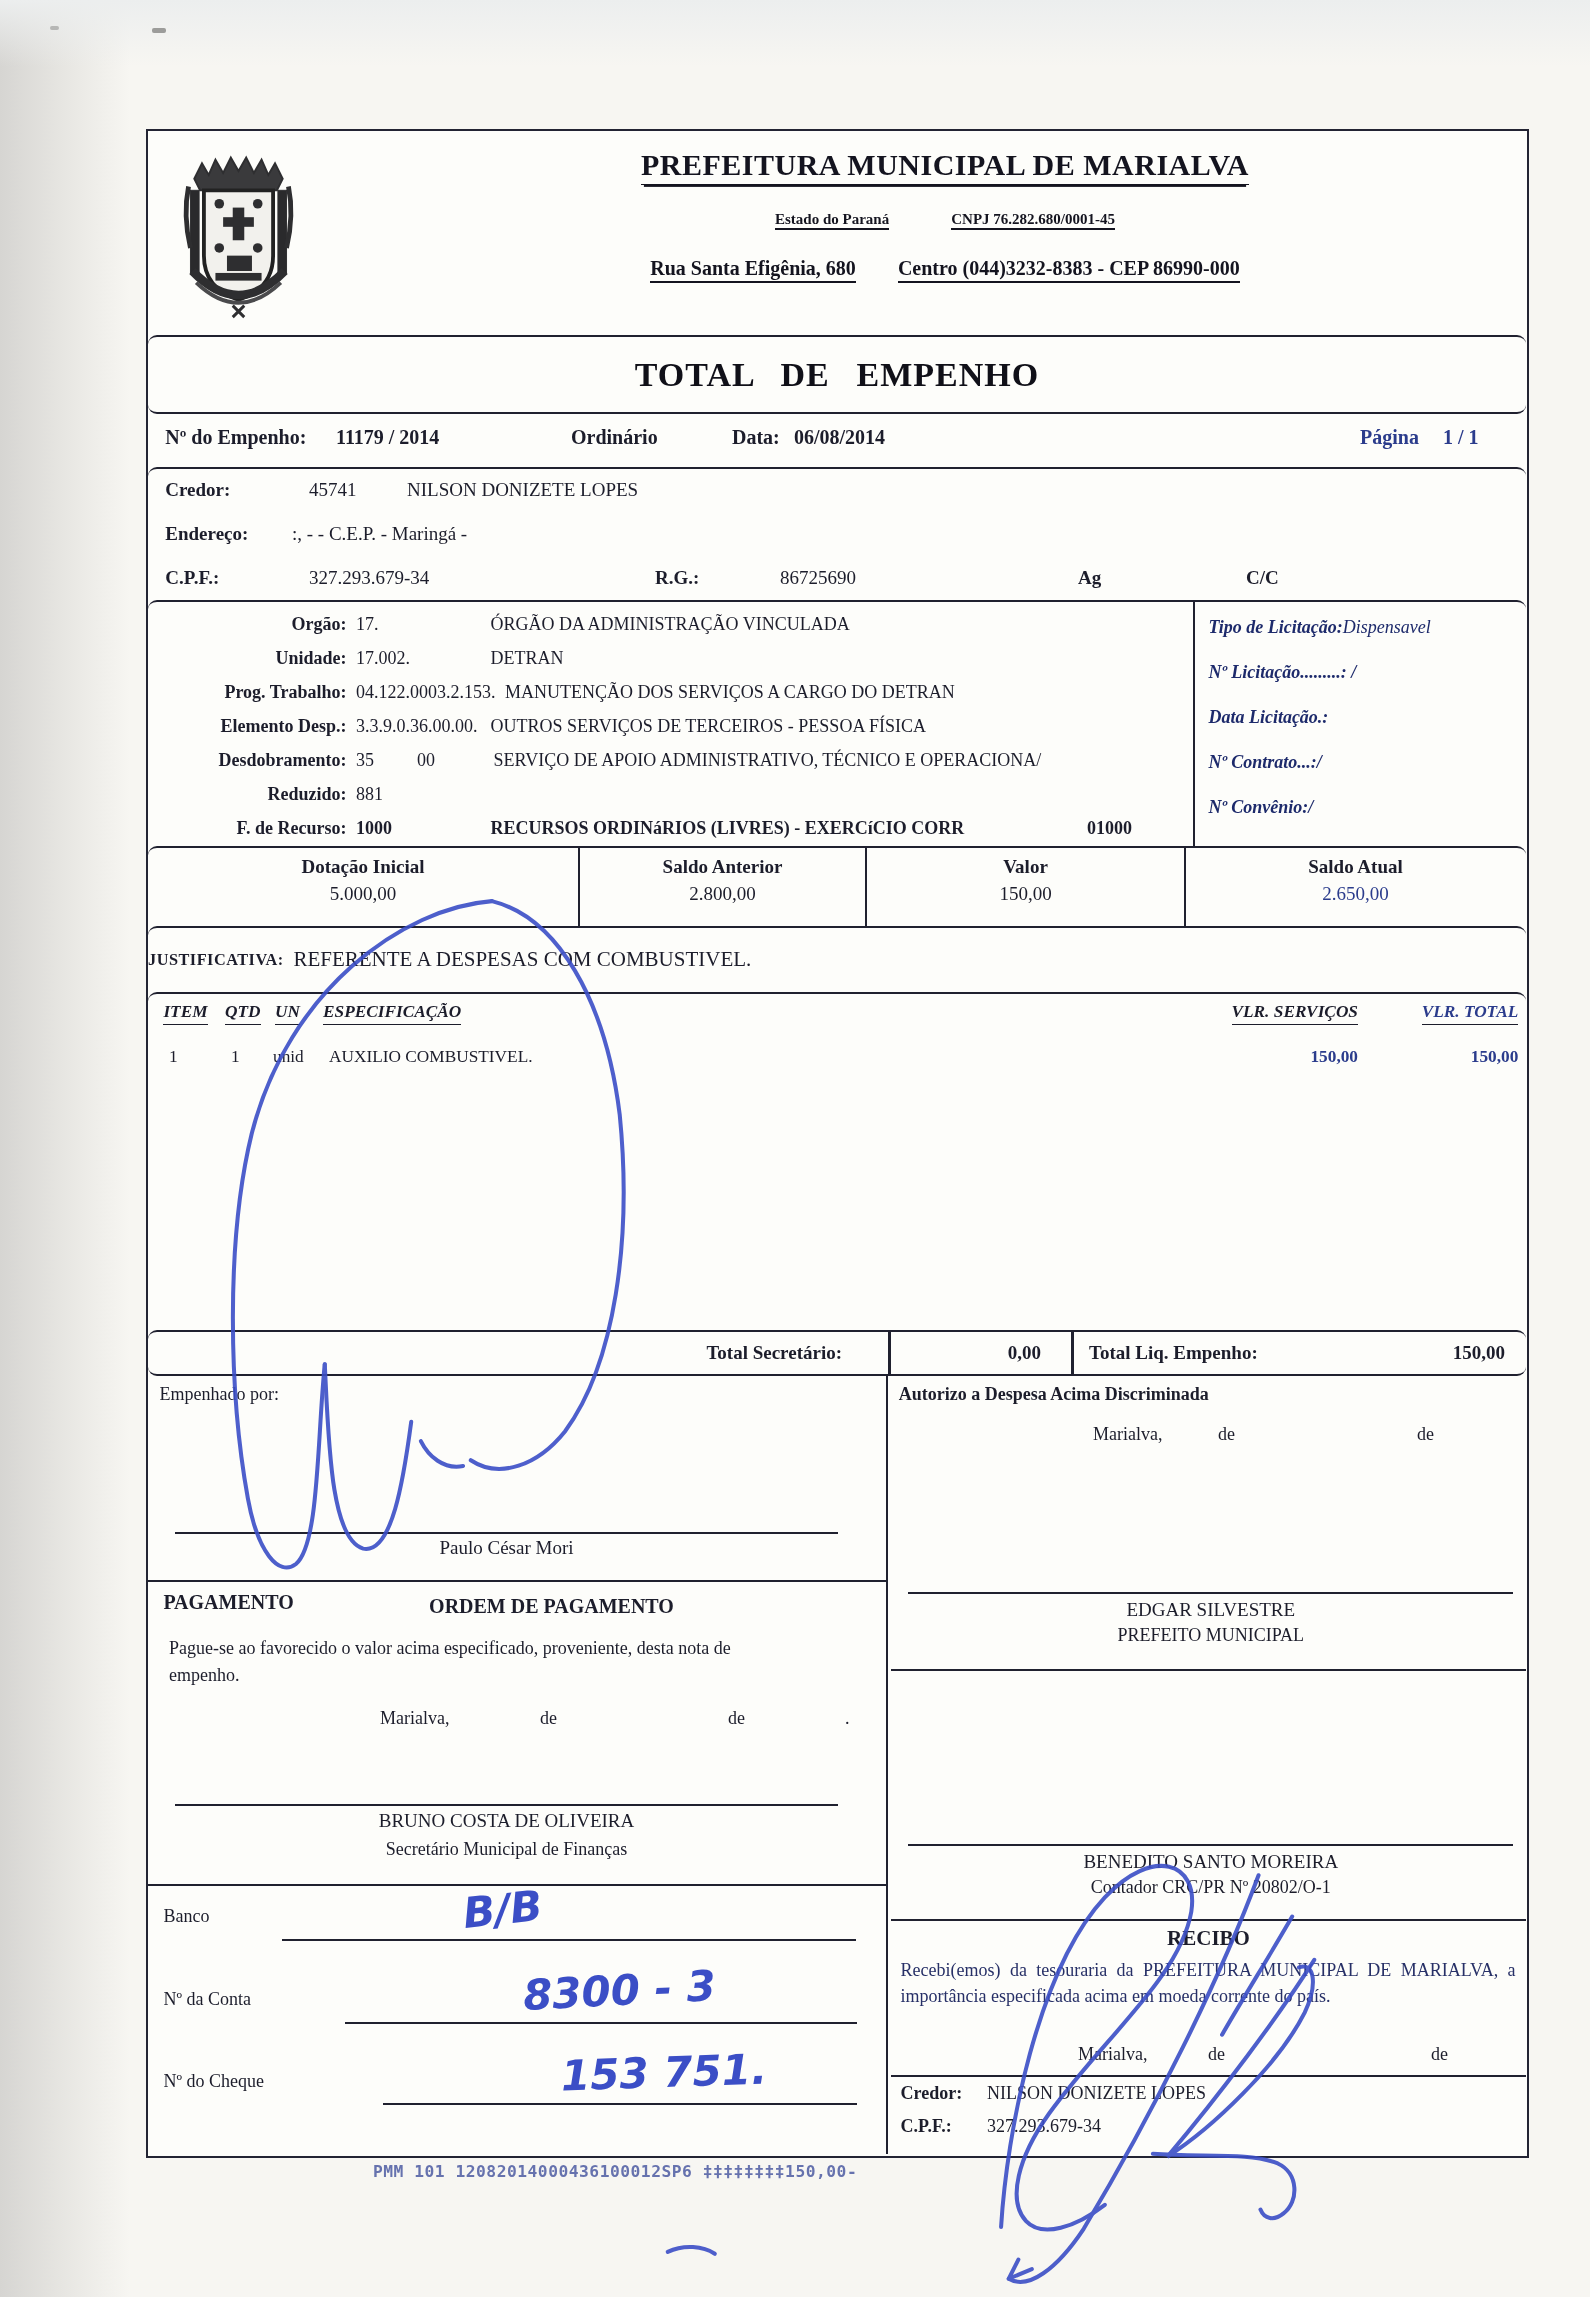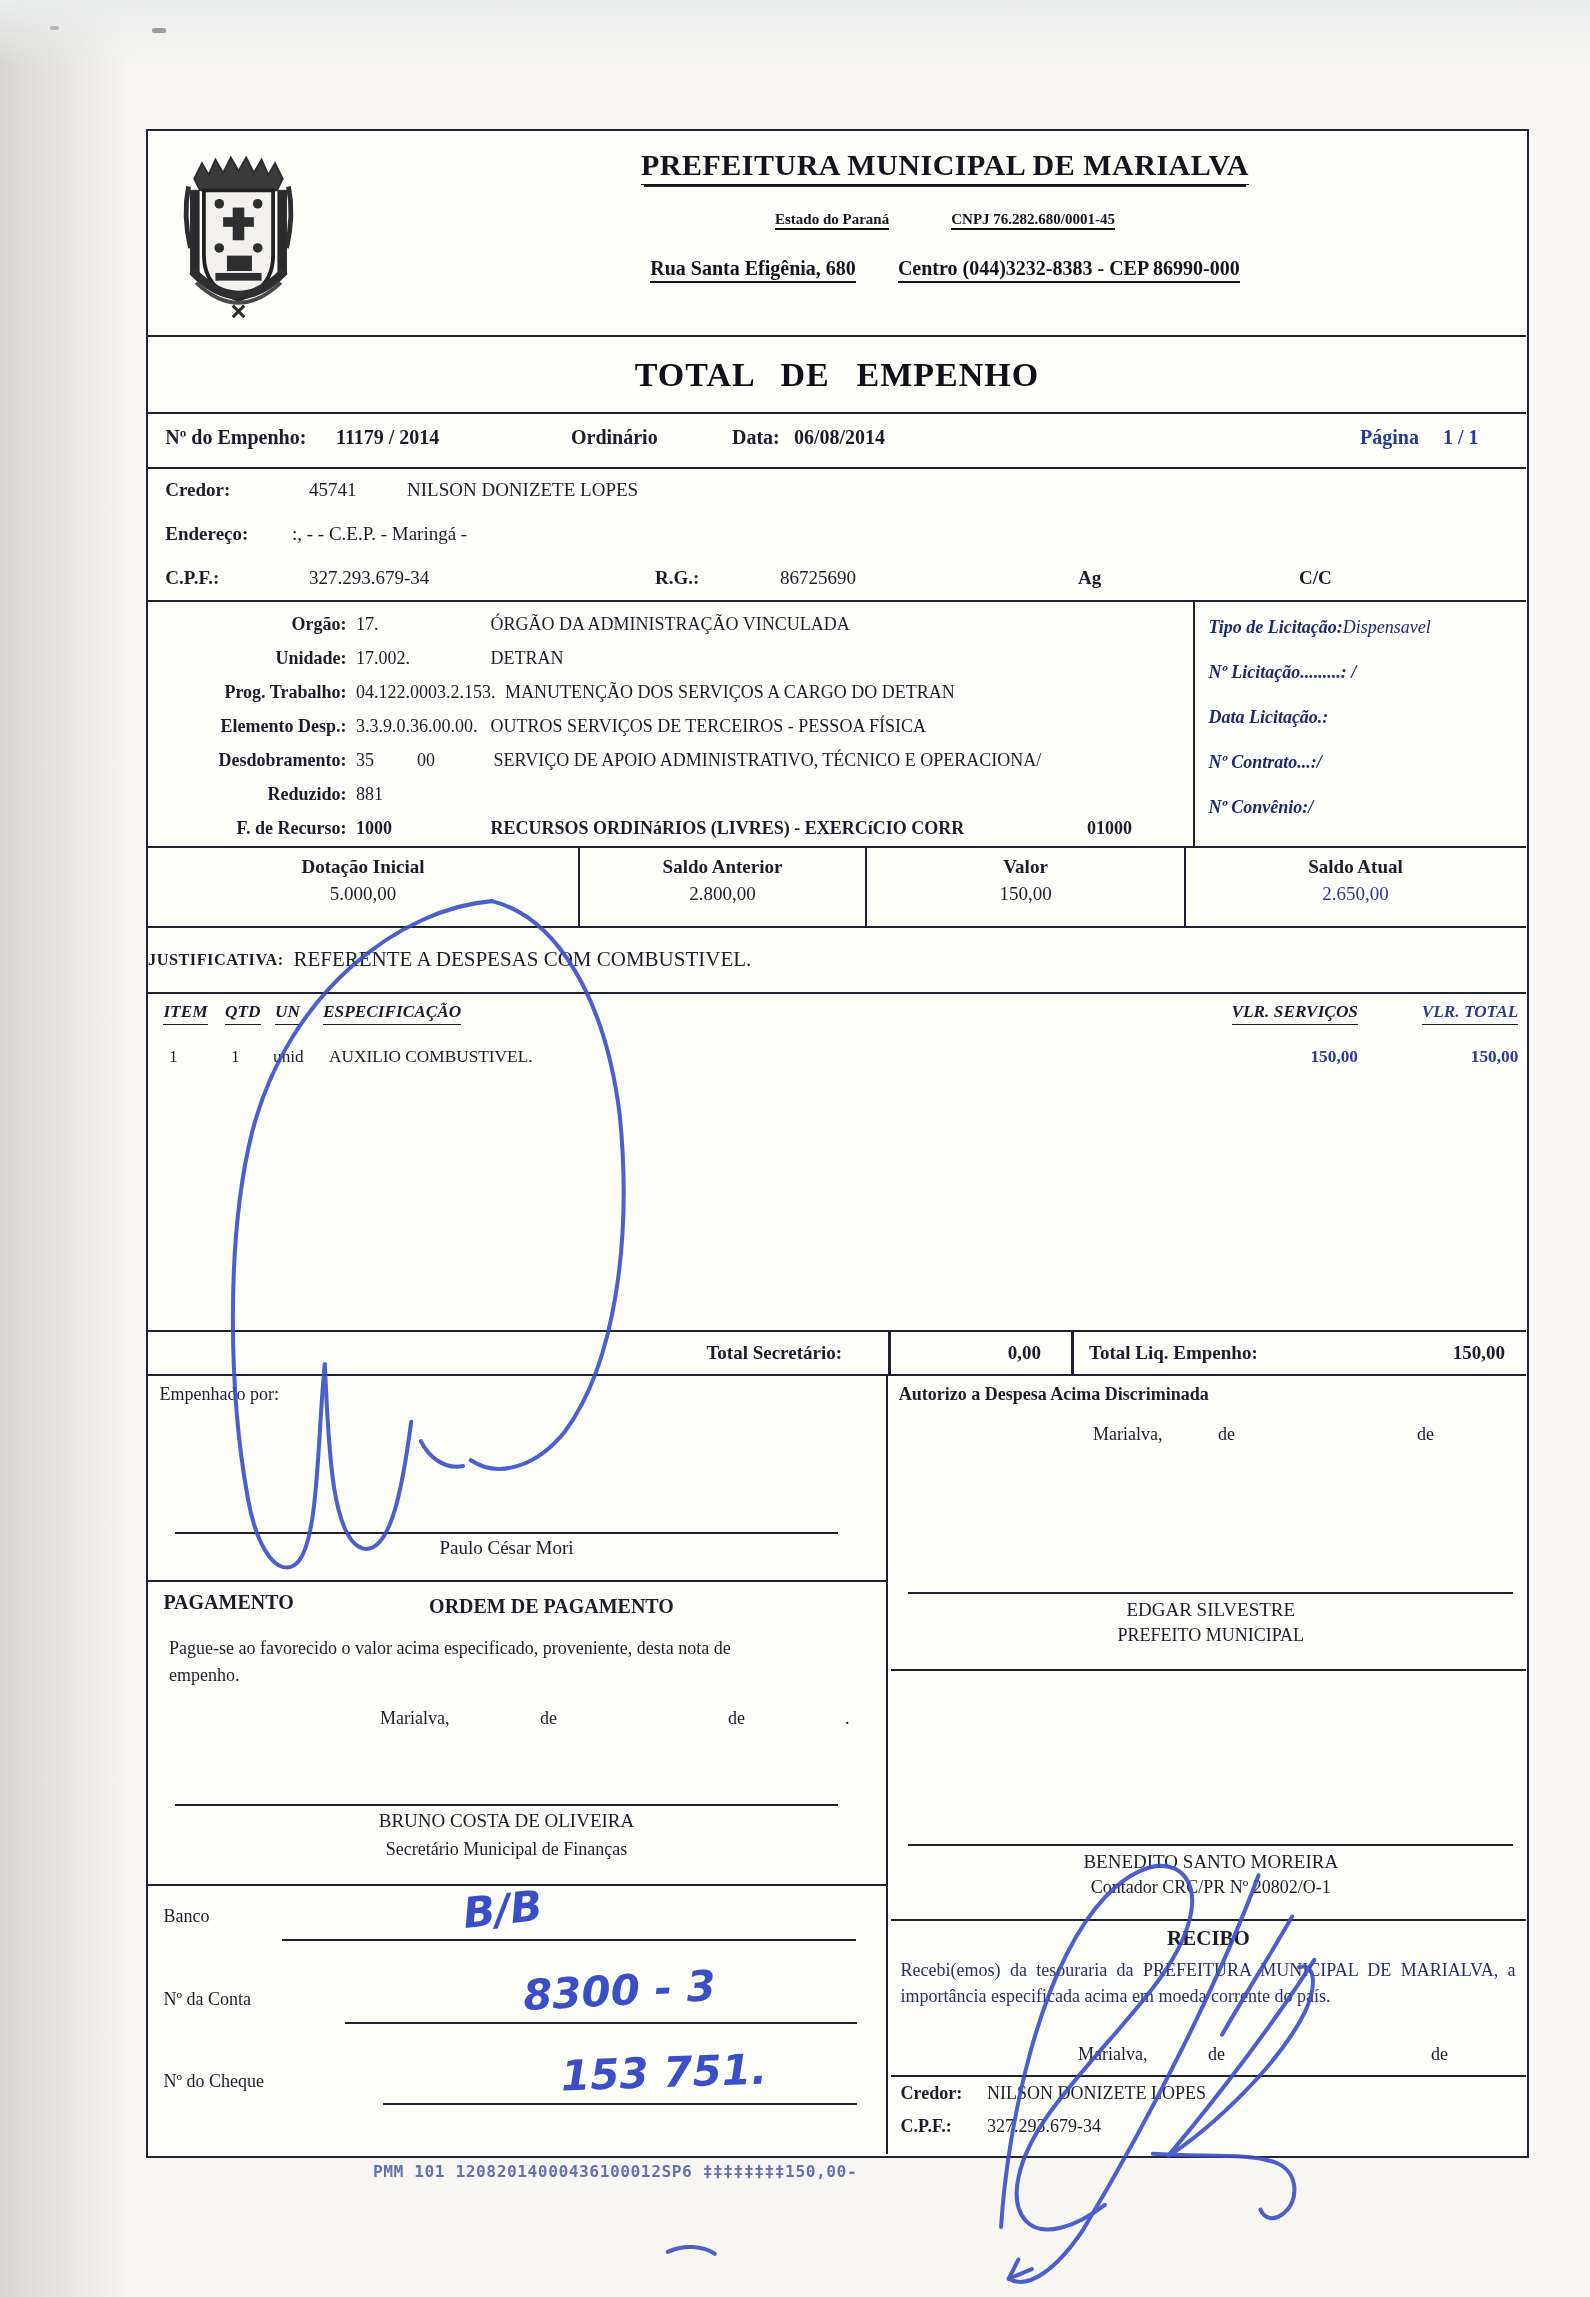--- a/index.html
+++ b/index.html
@@ -13,21 +13,21 @@
   .edge-shade { position:absolute; left:0; top:0; width:130px; height:100%;
     background: linear-gradient(90deg,#d6d5d2 0,#e9e8e4 55%,rgba(247,246,242,0) 100%); }
   .top-shade { position:absolute; left:0; top:0; width:100%; height:67px;
     background: linear-gradient(180deg,#eceeee 0,rgba(247,246,242,0) 100%); }
   .speck { position:absolute; background:#8d8d8b; border-radius:1.9px; }
   .speck.s1 { left:50px; top:26px; width:8.6px; height:3.8px; opacity:.55; }
   .speck.s2 { left:152px; top:28px; width:14.4px; height:4.8px; opacity:.85; }
 
   .form { position:absolute; left:146px; top:129px; width:1383px; height:2029px;
     border:2.9px solid #232433; background:#fdfdfa; }
-  .sec { position:absolute; left:0; width:1378px; }
+  .sec { position:absolute; left:0; width:1378px;border-radius:9px; }
 
   
   .sec-header { top:0; height:204px; }
   .logo { position:absolute; left:29px; top:17.3px; width:123px; height:173px; }
   .hdr-right { position:absolute; left:240px; top:17.3px; width:1114px; text-align:center; }
   .hdr-title { font-size:30px; font-weight:bold; letter-spacing:0.5px; color:#14141f;
     display:inline-block; border-bottom:1.9px solid #14141f; padding-bottom:1.9px;
     box-shadow:0 4.8px 0 -2.9px #14141f; }
   .hdr-line2 { margin-top:25px; }
   .hdr-line2 span { font-size:15px; font-weight:bold; color:#14141f;
@@ -54,21 +54,21 @@
   .e-pglbl { left:1212px; color:#2b3c8c; }
   .e-pg { left:1295px; color:#2b3c8c; }
 
   
   .sec-credor { top:336px; height:133px; border-top:2.9px solid #20212f; font-size:19px; }
   .cr-row { position:relative; height:44px; }
   .cr-row span { position:absolute; top:9.6px; white-space:nowrap; }
   .cr-bold { font-weight:bold; }
   .p18  { left:17.3px; } .p168 { left:161px; } .p270 { left:259px; } .p150 { left:144px; }
   .p528 { left:507px; } .p658 { left:632px; } .p968 { left:930px; font-weight:bold; }
-  .p1143{ left:1151px; font-weight:bold; }
+  .p1143{ left:1098px; font-weight:bold; }
 
   
   .sec-orc { top:469px; height:246px; border-top:2.9px solid #20212f; }
   .orc-left { position:absolute; left:0; top:0; width:1045px; height:246px; padding-top:5.8px; }
   .orc-row { display:flex; height:34px; align-items:center; font-size:18px; white-space:nowrap; overflow:hidden; }
   .orc-lbl { width:208px; text-align:right; font-weight:bold; padding-right:9.6px; flex:none; }
   .orc-code { min-width:125px; flex:none; }
   .orc-code2 { min-width:67px; flex:none; }
   .orc-desc { margin-left:9.6px; }
   .orc-extra { margin-left:auto; margin-right:61px; font-weight:bold; }

